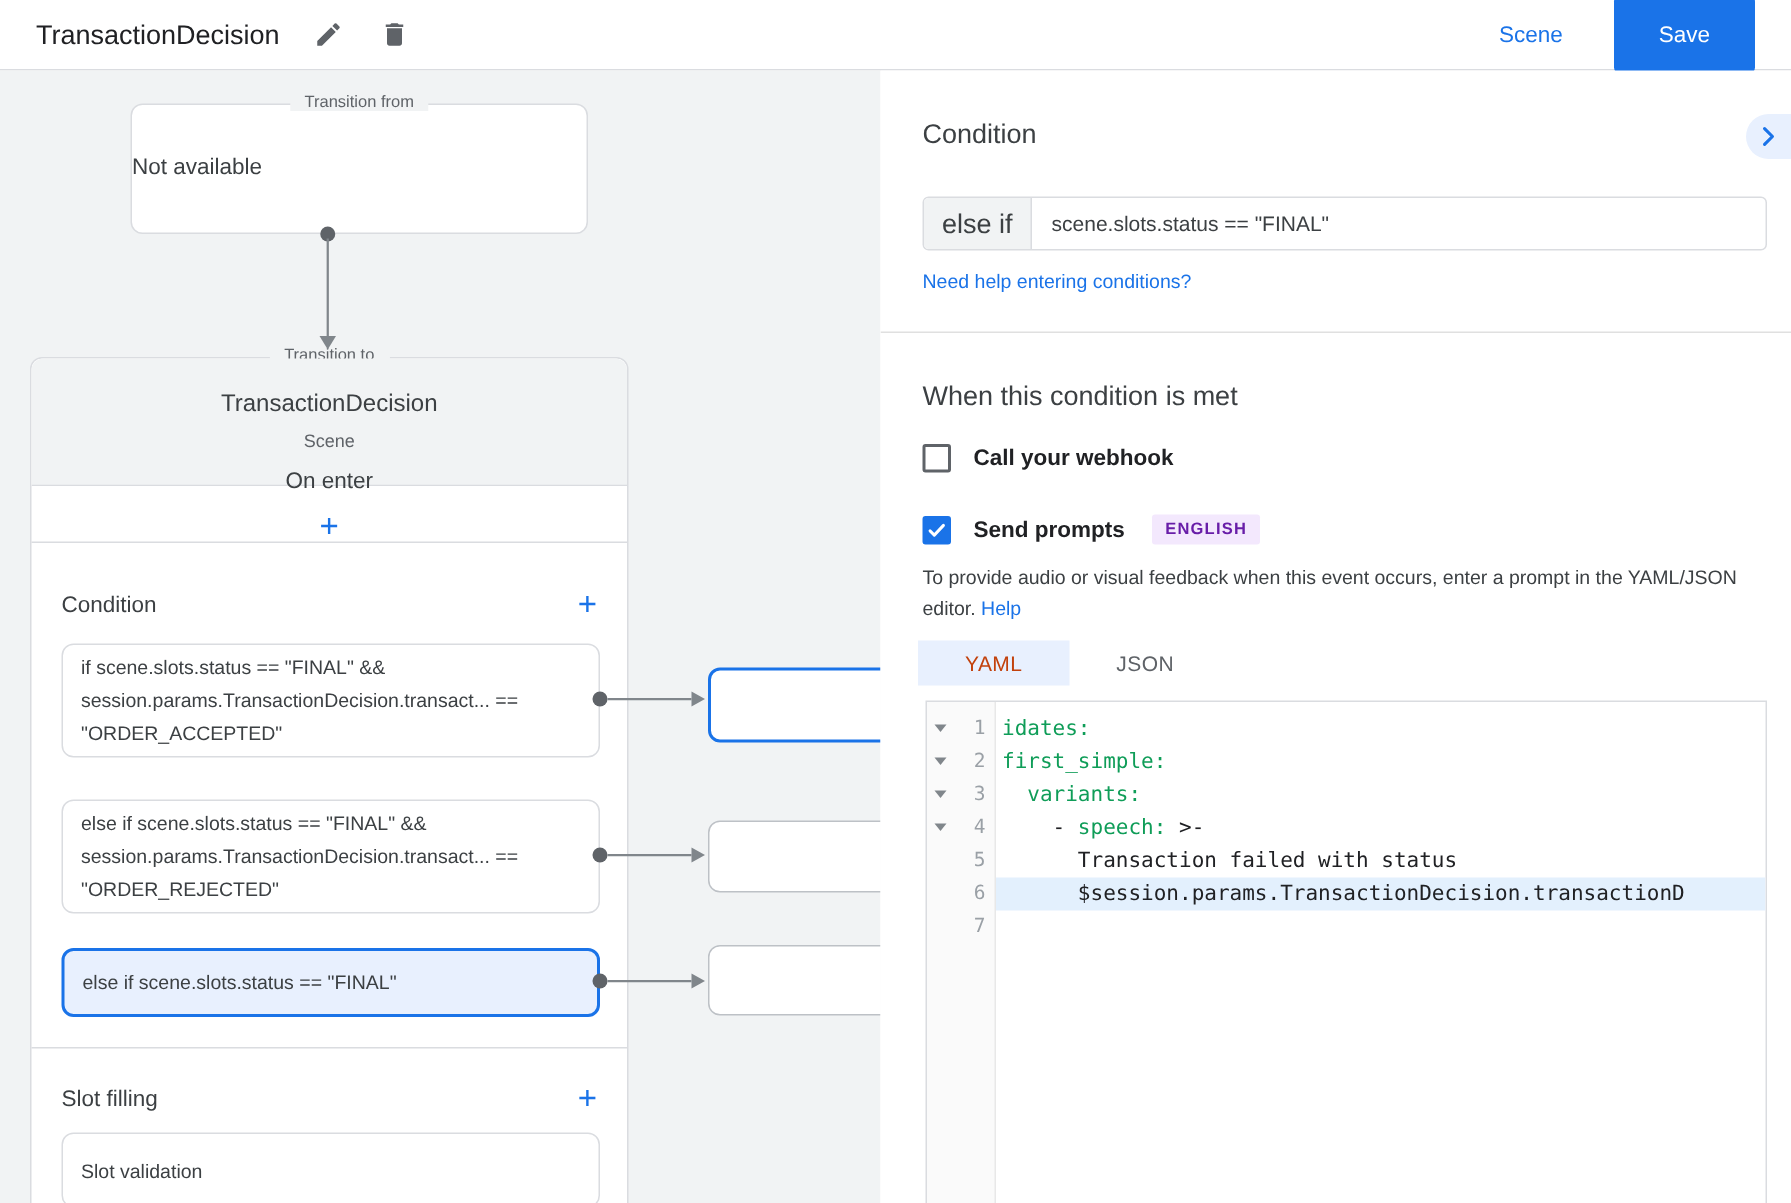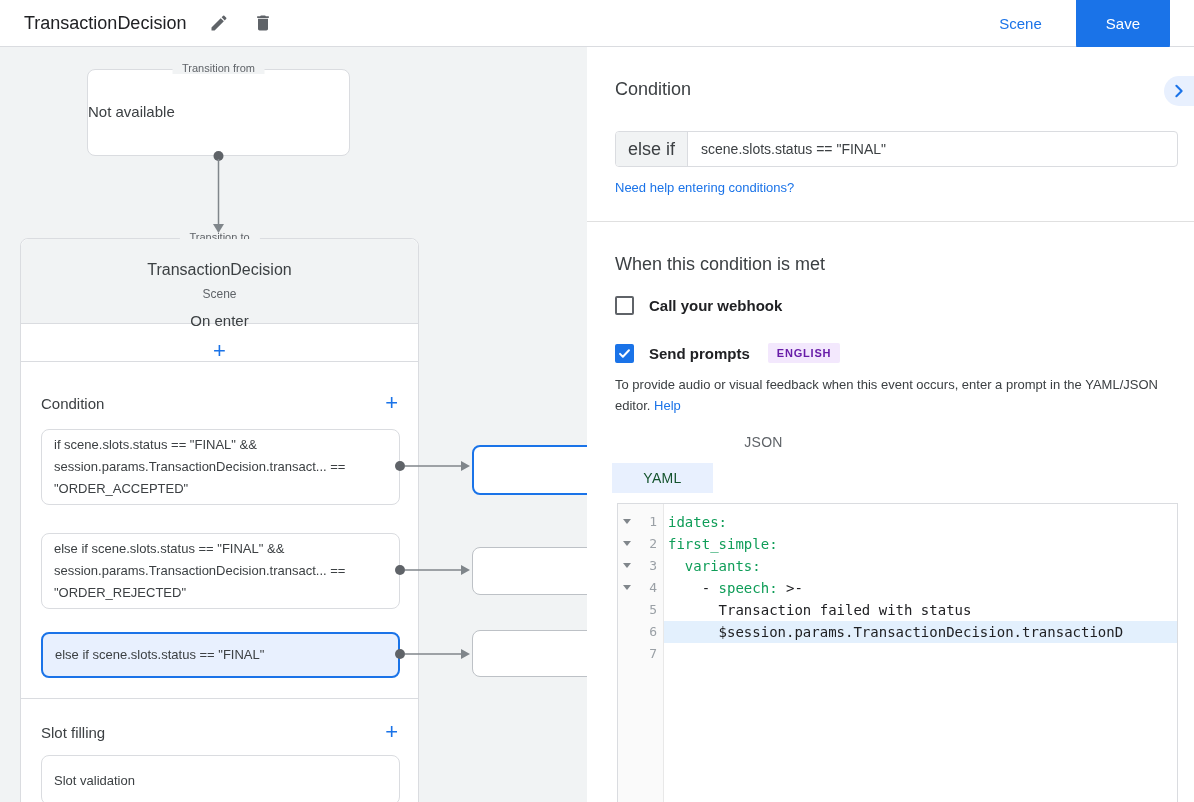--- a/index.html
+++ b/index.html
@@ -22,21 +22,21 @@
     height:52px; padding:0 30px; font-size:15px; font-weight:500; cursor:pointer;
     font-family:inherit; }
 
   
   .main { position:absolute; top:47px; left:0; right:0; bottom:0; display:flex; }
   .canvas { position:relative; width:587px; flex:0 0 587px; background:#f1f3f4;
     overflow:hidden; }
   .panel { position:relative; flex:1; background:#fff; overflow:hidden; }
 
   
-  .tf-box { position:absolute; left:87px; top:22px; width:263px; height:87px;
+  .tf-box { position:absolute; left:87px; top:22px; width:305px; height:87px;
     background:#fff; border:1px solid #dadce0; border-radius:8px; }
   .float-label { position:absolute; top:-8px; left:50%; transform:translateX(-50%);
     background:#f1f3f4; padding:0 10px; font-size:11px; color:#5f6368; white-space:nowrap; }
   .tf-value { position:absolute; left:0; right:0; top:33px; 
     font-size:15px; color:#3c4043; }
 
   
   .tt-box { position:absolute; left:20px; top:191px; width:399px; height:620px;
     background:#fff; border:1px solid #dadce0; border-radius:8px; }
   .tt-header { position:absolute; top:0; left:0; right:0; height:85px;
@@ -99,21 +99,21 @@
   .checkbox.checked { background:#1a73e8; border-color:#1a73e8; }
   .check-label { font-size:15px; font-weight:700; color:#202124; margin-left:15px; }
   .lang-badge { margin-left:18px; background:#f3e8fd; color:#681da8; font-size:11px;
     font-weight:700; letter-spacing:0.8px; padding:4px 9px; border-radius:2px; }
   .desc { margin-top:11px; font-size:13px; color:#3c4043; line-height:21px;
     max-width:552px; }
 
   .tab-bar { display:flex; margin-top:11px; margin-left:-3px; }
   .tab { width:101px; height:30px; display:flex; align-items:center; justify-content:center;
     font-size:14px; font-weight:500; letter-spacing:0.3px; color:#5f6368; cursor:pointer; }
-  .tab.active { background:#e8f0fe; color:#14532d;margin-top:36px; }
+  .tab.active { background:#e8f0fe; color:#c2410c; }
 
   .editor { position:relative; margin-top:10px; margin-left:2px; width:561px;
     height:340px; border:1px solid #dadce0; background:#fff; overflow:hidden;
     font-family:"DejaVu Sans Mono", monospace; font-size:14px; }
   .gutter-bg { position:absolute; left:0; top:0; bottom:0; width:46px;
     background:#fafafa; border-right:1px solid #e8e8e8; }
   .ed-lines { position:relative; padding-top:7px; }
   .ed-row { display:flex; height:22px; line-height:22px; }
   .ed-gut { width:46px; flex:none; display:flex; align-items:center; position:relative; }
   .fold-arrow { position:absolute; left:5px; top:8px; width:0; height:0;

